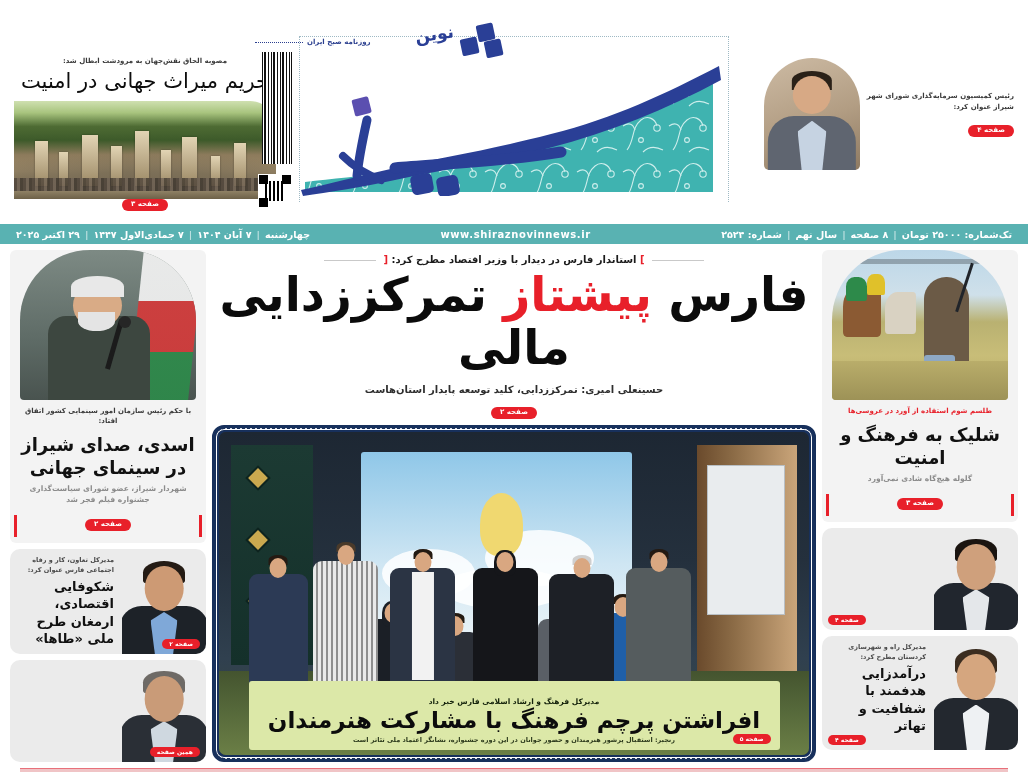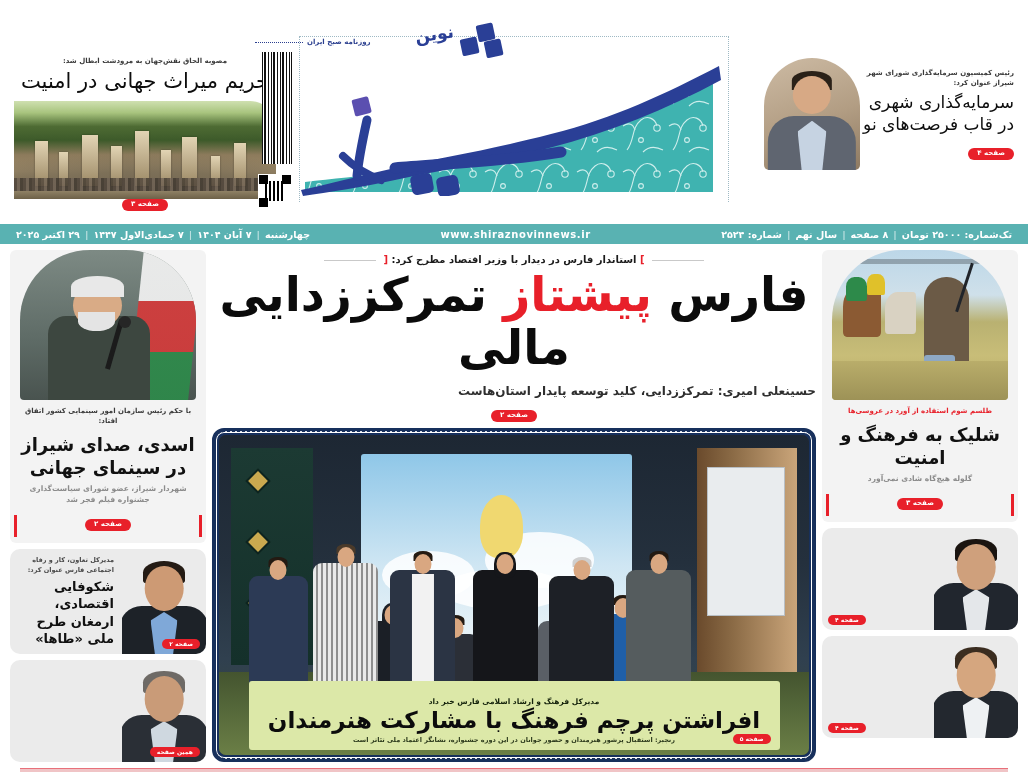--- a/index.html
+++ b/index.html
@@ -105,21 +105,21 @@
   .th .hair{position:absolute;left:50%;top:11%;transform:translateX(-50%);width:50%;height:22%;border-radius:50% 50% 14% 14%;}
   .th .torso{position:absolute;left:50%;bottom:0;transform:translateX(-50%);width:106%;height:46%;border-radius:22px 22px 0 0;}
   .th .collar{position:absolute;left:50%;bottom:0;transform:translateX(-50%);width:32%;height:40%;clip-path:polygon(50% 0,100% 20%,84% 100%,16% 100%,0 20%);}
 
   
   .lead-kicker{text-align:center;font-size:10px;font-weight:700;color:#1b1b1b;margin-top:4px;position:relative;}
   .lead-kicker .brk{color:#e8202a;font-weight:900;}
   .lead-kicker .rule{display:inline-block;width:52px;border-top:1px solid #c9c9c9;vertical-align:middle;margin:0 4px;}
   .lead-h1{text-align:center;font-size:47px;font-weight:900;line-height:1.12;margin:4px 0 0;letter-spacing:-1px;color:#0b0b0b;}
   .lead-h1 .hl{color:#e8202a;}
-  .lead-sub{text-align:right;font-size:12px;font-weight:700;color:#2e2e2e;margin-top:10px;}
+  .lead-sub{text-align:center;font-size:10px;font-weight:700;color:#2e2e2e;margin-top:10px;}
   .lead-badge{text-align:center;margin-top:4px;}
 
   .hero{margin-top:6px;border:4px solid #17305c;border-radius:12px;background:#17305c;padding:3px;position:relative;flex:1;
      box-shadow:0 0 0 1px #fff inset;}
   .hero-inner{position:relative;width:100%;height:100%;border-radius:7px;overflow:hidden;background:#2a2f3a;}
   .hero-dots{position:absolute;inset:-1px;border-radius:12px;pointer-events:none;
      background:
        repeating-linear-gradient(90deg,#fff 0 2px,transparent 2px 5px) top/100% 2px no-repeat,
        repeating-linear-gradient(90deg,#fff 0 2px,transparent 2px 5px) bottom/100% 2px no-repeat;
      opacity:.85;}
@@ -228,21 +228,20 @@
 
     <div class="teaser-right">
       <div class="portrait">
         <div class="p-body"></div>
         <div class="p-shirt"></div>
         <div class="p-hair"></div>
         <div class="p-face"></div>
       </div>
       <div class="teaser-r-text">
         <div class="kicker-xs">رئیس کمیسیون سرمایه‌گذاری شورای شهر شیراز عنوان کرد:</div>
-        <div class="teaser-h">سرمایه‌گذاری شهری در قاب فرصت‌های نو</div>
         <div style="margin-top:5px"><span class="badge">صفحه ۴</span></div>
       </div>
     </div>
 
     <div class="infobar">
       <div class="issueline">
         <span>تک‌شماره: ۲۵۰۰۰ تومان</span>
         <span class="sep">|</span>
         <span>۸ صفحه</span>
         <span class="sep">|</span>
@@ -302,20 +301,24 @@
 
       <div class="card-sm">
         <div class="thumb">
           <div class="th">
             <div class="torso" style="background:#23282f"></div>
             <div class="collar" style="background:#eef1f3"></div>
             <div class="hair" style="background:#3b2d20"></div>
             <div class="head" style="background:#d5a67f"></div>
           </div>
         </div>
+        <div class="txt">
+          <div class="kick">مدیرکل راه و شهرسازی کردستان مطرح کرد:</div>
+          <h4>درآمدزایی هدفمند با شفافیت و تهاتر</h4>
+        </div>
         <span class="badge b-left">صفحه ۴</span>
       </div>
     </div>
 
     <div class="col-main">
       <div class="lead-kicker">
         <span class="rule"></span>
         <span class="brk">]</span>
         <span>استاندار فارس در دیدار با وزیر اقتصاد مطرح کرد:</span>
         <span class="brk">[</span>

